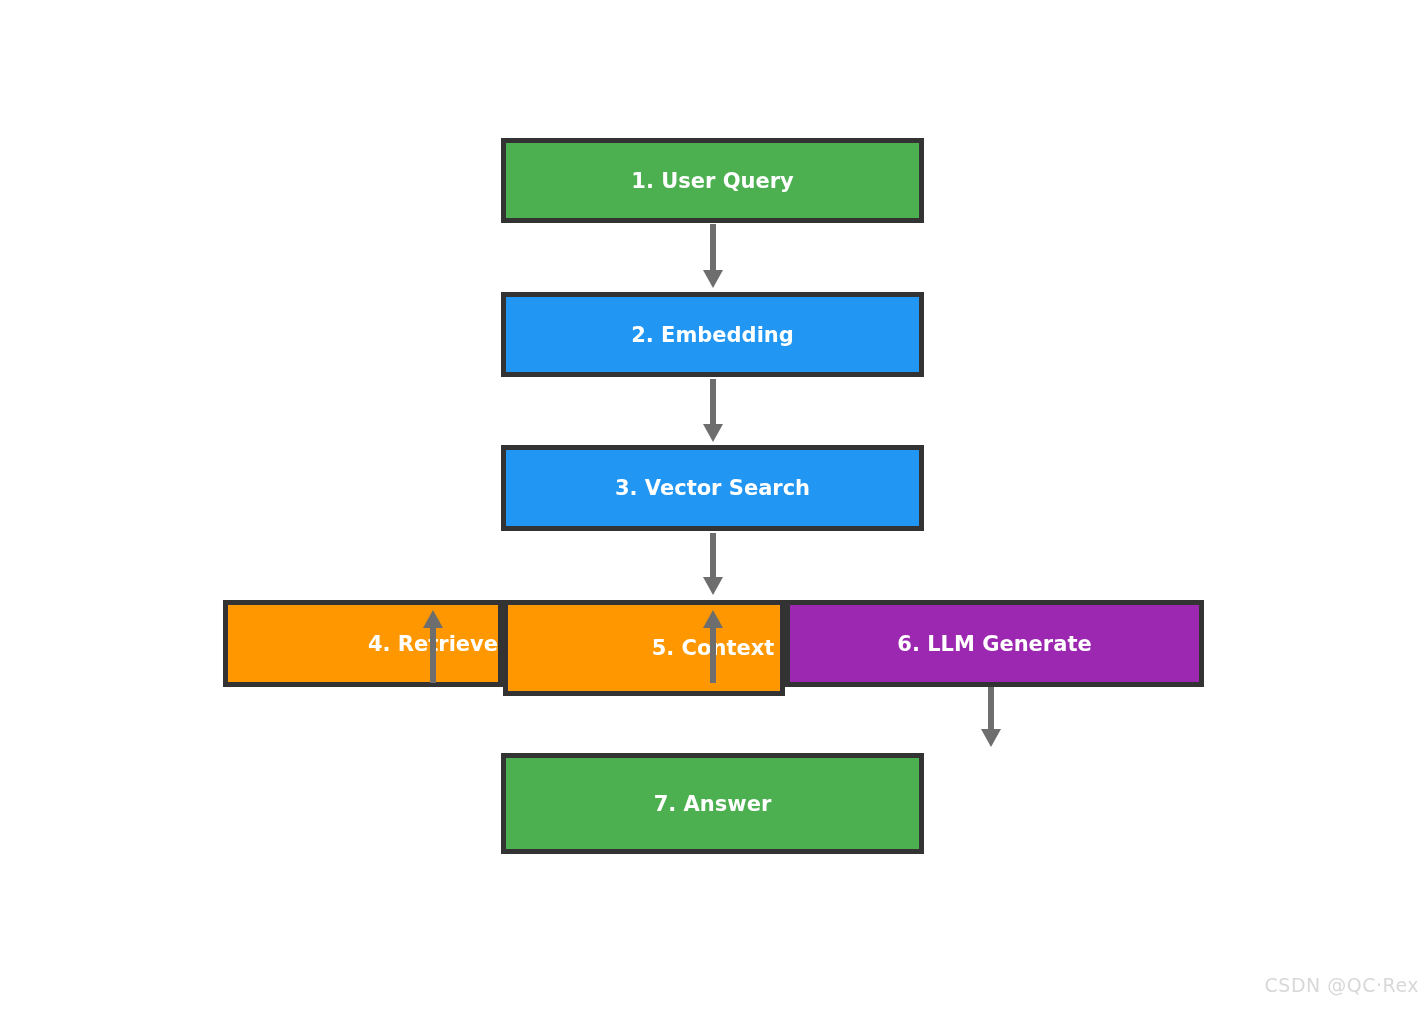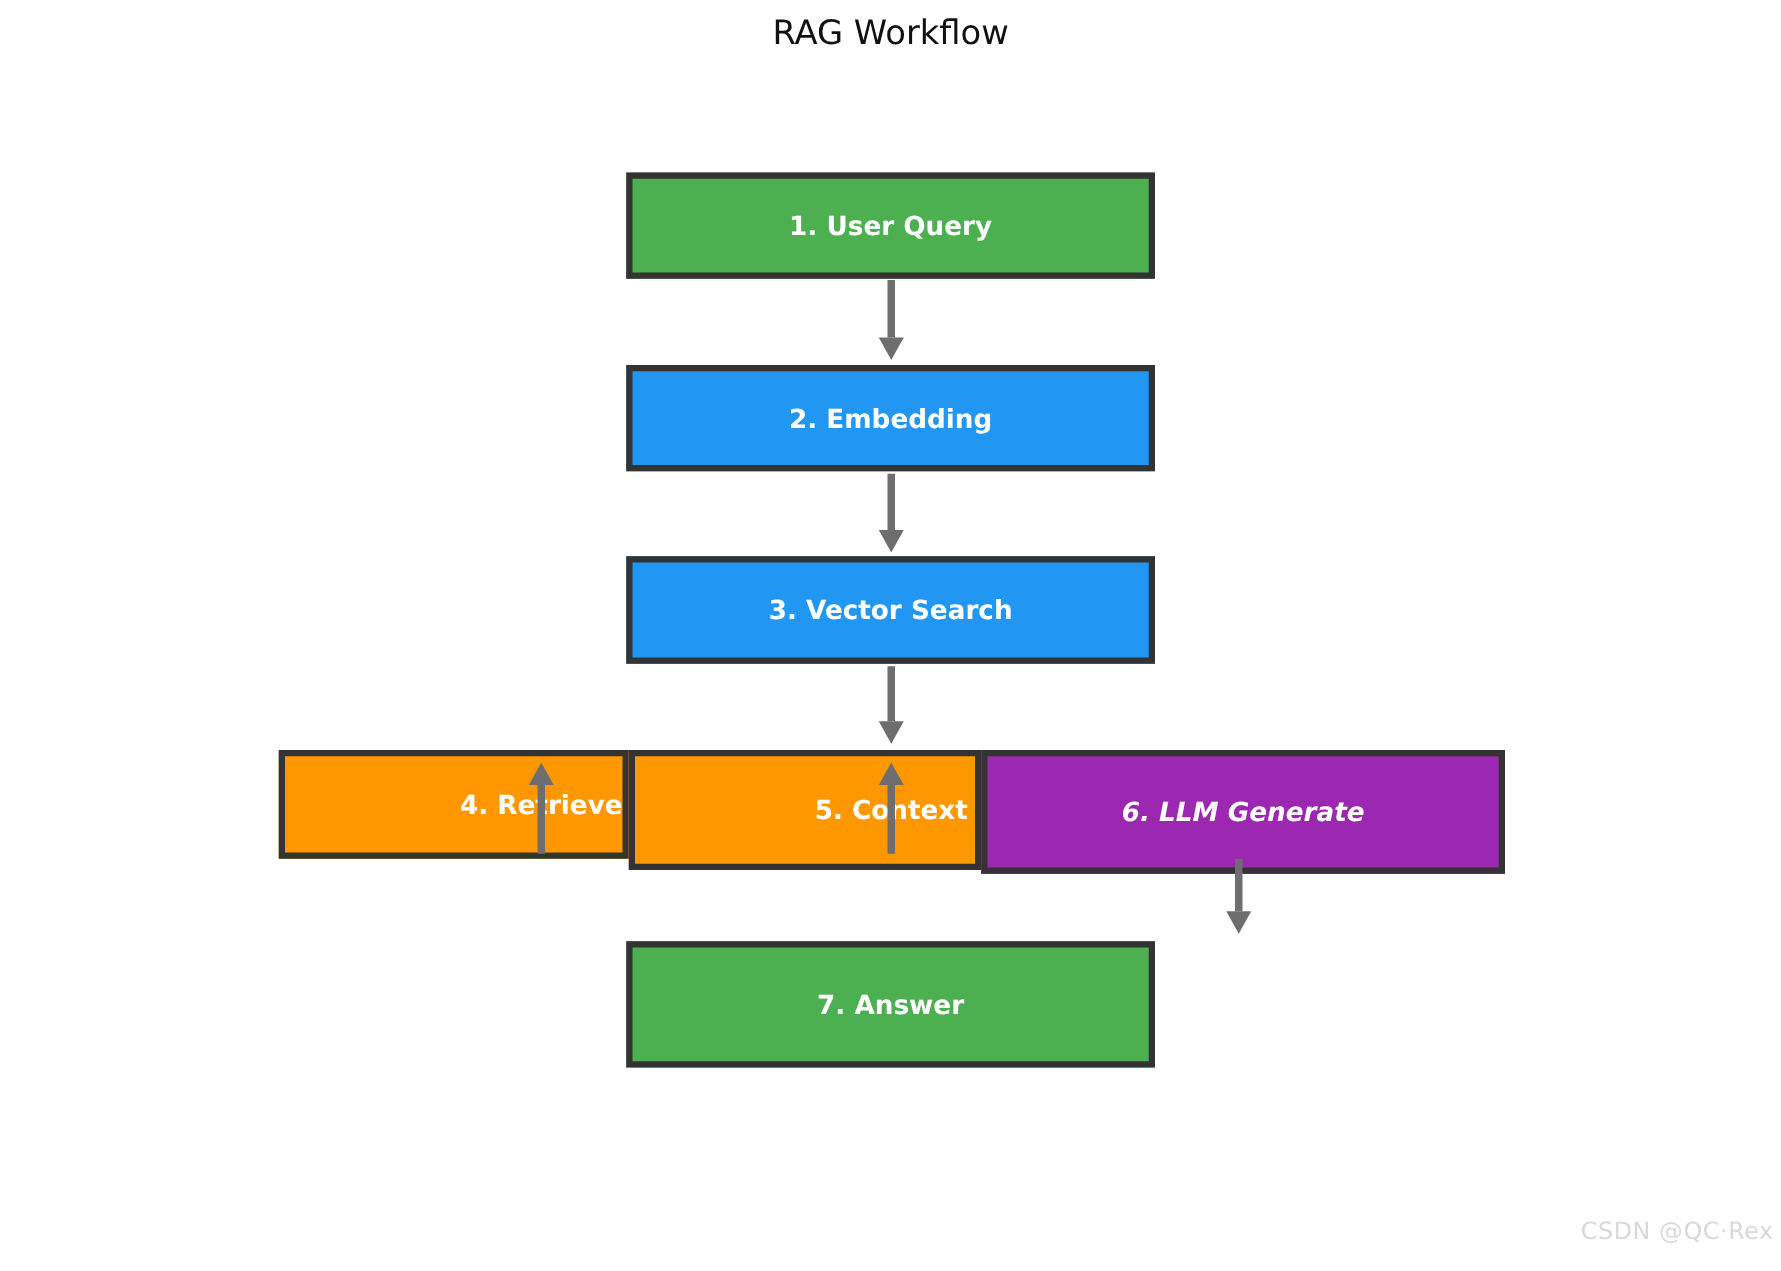--- a/index.html
+++ b/index.html
@@ -18,21 +18,21 @@
   }
   .node .label{white-space:nowrap;}
   
   .label-shift{position:absolute;left:205px;top:50%;transform:translate(-50%,-50%);}
 
   .n1{left:501px;top:138px;width:423px;height:85px;}
   .n2{left:501px;top:292px;width:423px;height:85px;text-align:center;}
   .n3{left:501px;top:445px;width:423px;height:86px;}
   .n4{left:223px;top:600px;width:280px;height:87px;}
   .n5{left:503px;top:600px;width:282px;height:96px;}
-  .n6{left:785px;top:600px;width:419px;height:99px;font-style:italic;}
+  .n6{left:785px;top:600px;width:419px;height:87px;}
   .n7{left:501px;top:753px;width:423px;height:101px;}
 
   .arrow{position:absolute;display:flex;flex-direction:column;align-items:center;width:20px;}
   .arrow .shaft{width:6px;flex:1;background:#6e6e6e;}
   .head-down{width:0;height:0;border-left:10px solid transparent;
     border-right:10px solid transparent;border-top:18px solid #6e6e6e;}
   .head-up{width:0;height:0;border-left:10px solid transparent;
     border-right:10px solid transparent;border-bottom:18px solid #6e6e6e;}
 
   .a1{left:703px;top:224px;height:64px;}
@@ -45,21 +45,20 @@
   .watermark{
     position:absolute;top:974px;right:6px;font-size:19px;
     color:#d8d8d8;text-shadow:1px 1px 0 #ffffff;letter-spacing:.5px;
   }
 </style>
 </head>
 <body>
 
 <div class="canvas">
 
-  <div class="title" style="color: rgb(17, 17, 17);">RAG Workflow</div>
 
   <div class="node n1" style="background-color: rgb(76, 175, 80); border-color: rgb(51, 51, 51);">
     <span class="label">1. User Query</span>
   </div>
 
   <div class="node n2" style="background-color: rgb(33, 150, 243); border-color: rgb(51, 51, 51);">
     <span class="label">2. Embedding</span>
   </div>
 
   <div class="node n3" style="background-color: rgb(33, 150, 243); border-color: rgb(51, 51, 51);">

